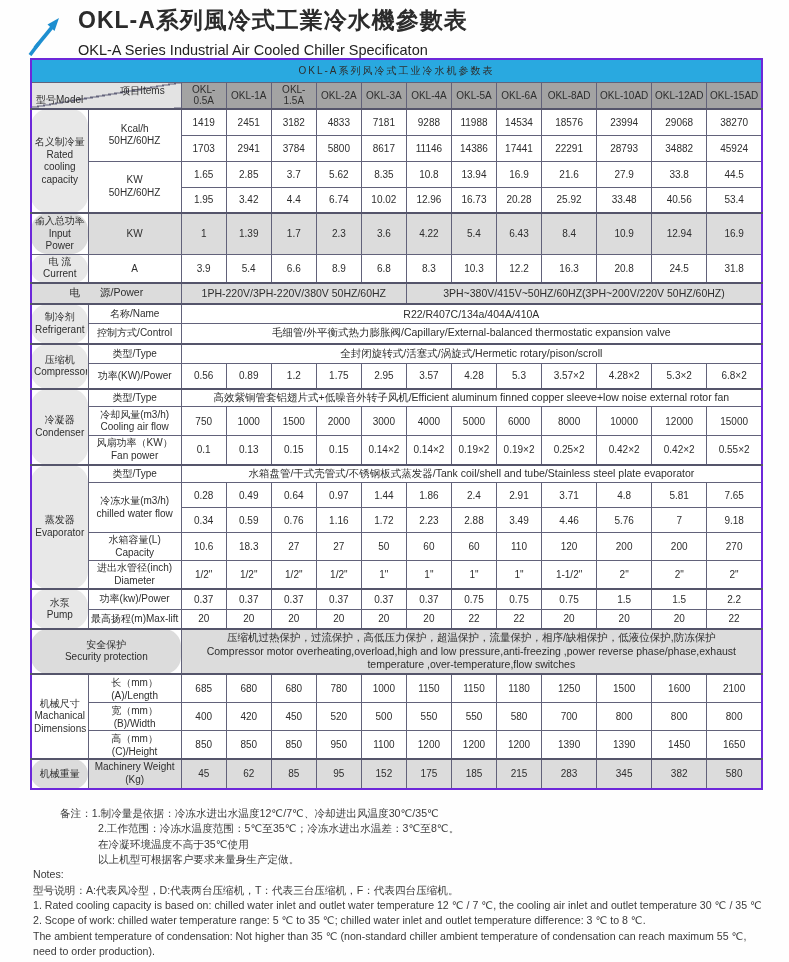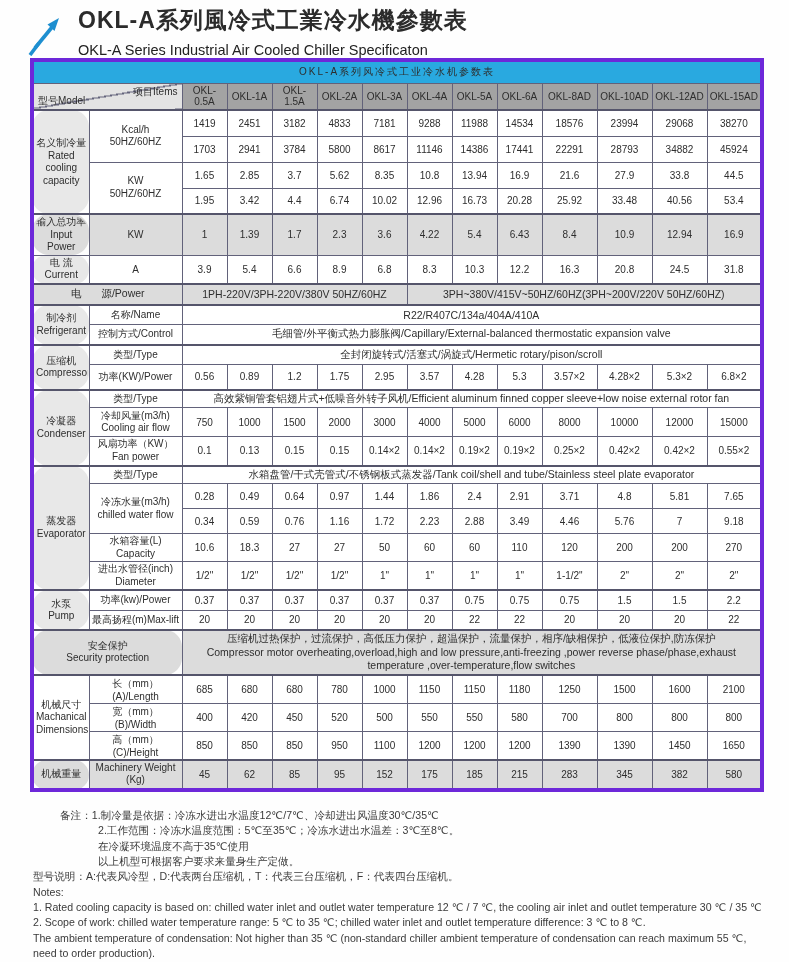--- a/index.html
+++ b/index.html
@@ -9,28 +9,28 @@
     background: #fefefe;
     font-family: "Liberation Sans", "DejaVu Sans", sans-serif;
     color: #333;
   }
   .doc-header { display:flex; align-items:flex-start; padding: 8px 0 6px 26px; height: 58px; }
   .logo { width: 38px; height: 46px; flex: 0 0 38px; margin-top: 2px; }
   .titles { margin-left: 14px; }
   .title-cn { font-size: 23px; font-weight: bold; color:#2b2b2b; margin:0; line-height: 1.1; letter-spacing: 1px; }
   .title-en { font-size: 14.5px; font-weight: normal; color:#222; margin: 10px 0 0 0; line-height: 1.1; }
 
-  table.spec { border-collapse: collapse; table-layout: fixed; width: 733px; margin-left: 30px; border: 4px solid #6d28d9; }
+  table.spec { border-collapse: collapse; table-layout: fixed; width: 733px; margin-left: 30px; border: 2px solid #6d28d9; }
   .spec th, .spec td { border: 1px solid #62627a; font-weight: normal; text-align: center; vertical-align: middle; padding: 1px 2px; font-size: 10px; color:#2e2e2e; overflow: hidden; }
   .caption { background: #29a9e0; color: #fff; font-size: 15px; font-weight: bold; letter-spacing: 2px; height: 23px; }
   tr.mrow { height: 27px; }
   .mh { background: #a3a3a3; font-size: 10px; }
   .corner { background: #e3e3e3; position: relative; padding: 0;
     background-image: linear-gradient(to bottom right, transparent calc(50% - 0.7px), #62627a calc(50% - 0.7px), #62627a calc(50% + 0.7px), transparent calc(50% + 0.7px)); }
-  .corner .c-items { position:absolute; top:1px; right:4px; font-size:10px; }
+  .corner .c-items { position:absolute; top:1px; right:16px; font-size:10px; }
   .corner .c-model { position:absolute; bottom:1px; left:4px; font-size:10px; }
 
   .g { background: #e8e8e8; font-size: 10.5px; border-radius: 17px; }
   .i { background: #ffffff; font-size: 10px; }
   .pre { white-space: pre-line; line-height: 1.25; }
   td.d { background: #fff; font-size: 10px; }
   td.w { background:#fff; font-size: 10.5px; }
   tr.gray th, tr.gray td, tr.gray td.d { background: #dcdcdc; margin-top: 42px; }
   tr.sec th, tr.sec td { border-top: 2px solid #55556b; }
   .lt { text-align: left; padding: 2px 6px; }
@@ -461,19 +461,19 @@
         <td class="d">580</td>
       </tr>
   </tbody>
 </table>
 
 <div class="notes">
   <p class="ind0">备注：1.制冷量是依据：冷冻水进出水温度12℃/7℃、冷却进出风温度30℃/35℃</p>
   <p class="ind1">2.工作范围：冷冻水温度范围：5℃至35℃；冷冻水进出水温差：3℃至8℃。</p>
   <p class="ind1">在冷凝环境温度不高于35℃使用</p>
   <p class="ind1">以上机型可根据客户要求来量身生产定做。</p>
+  <p>Notes:</p>
   <p>型号说明：A:代表风冷型，D:代表两台压缩机，T：代表三台压缩机，F：代表四台压缩机。</p>
-  <p>Notes:</p>
   <p>1. Rated cooling capacity is based on: chilled water inlet and outlet water temperature 12 ℃ / 7 ℃, the cooling air inlet and outlet temperature 30 ℃ / 35 ℃</p>
   <p>2. Scope of work: chilled water temperature range: 5 ℃ to 35 ℃; chilled water inlet and outlet temperature difference: 3 ℃ to 8 ℃.</p>
   <p>The ambient temperature of condensation: Not higher than 35 ℃ (non-standard chiller ambient temperature of condensation can reach maximum 55 ℃, need to order production).</p>
 
 </div>
 
 </body></html>

